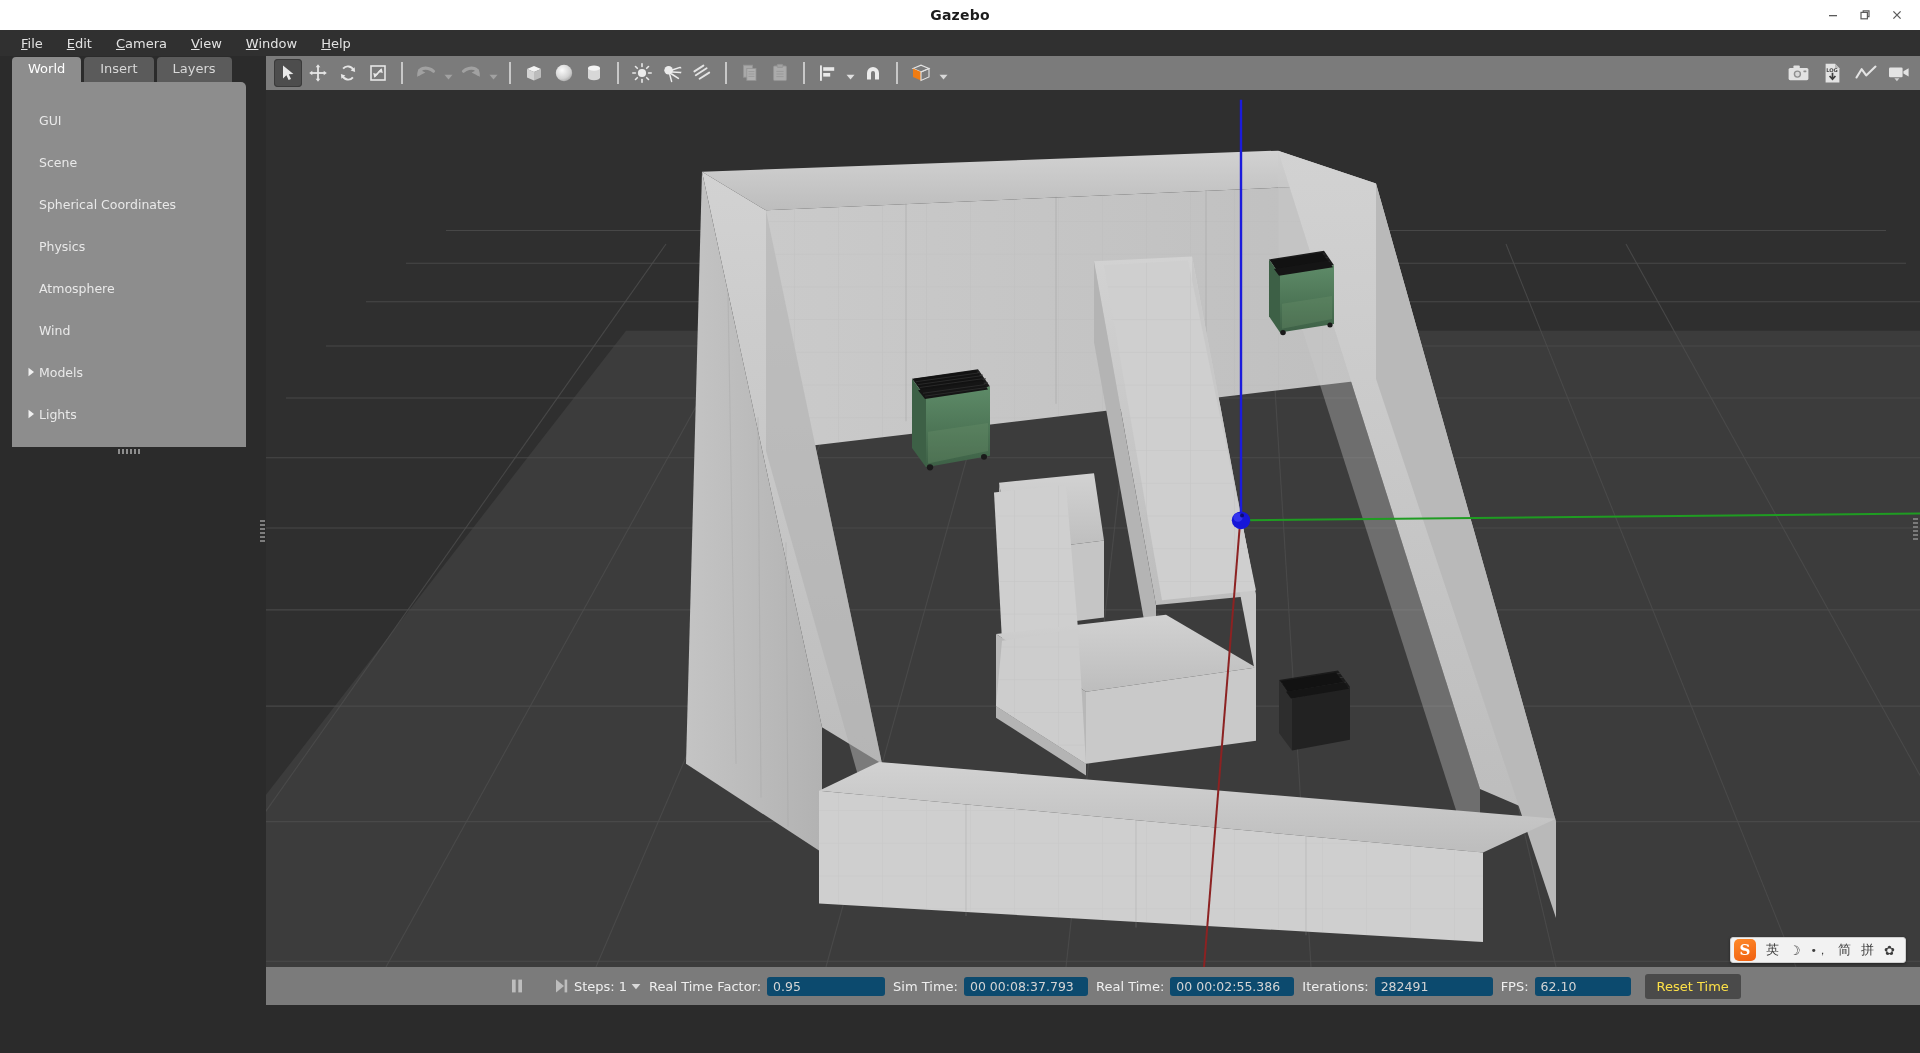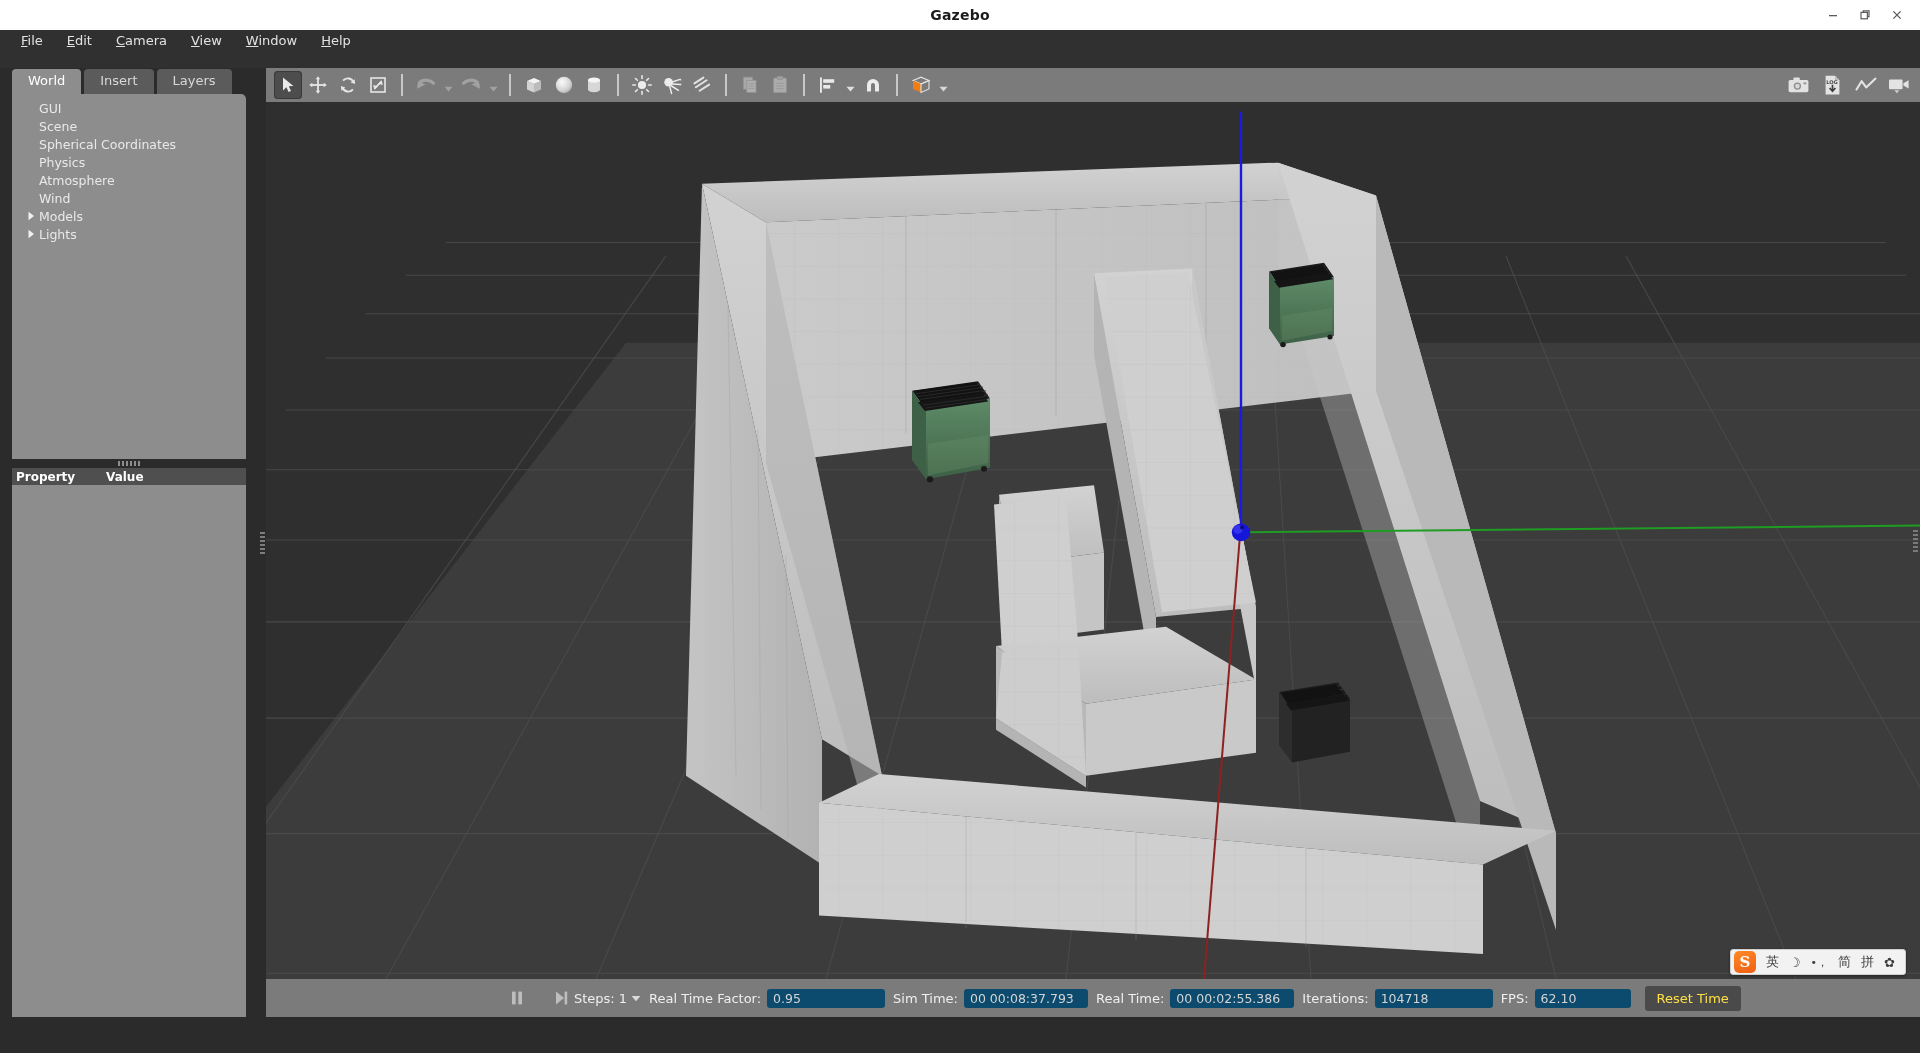--- a/index.html
+++ b/index.html
@@ -19,21 +19,21 @@
   #titlebar .title { color:#1b1b1b; font-size:14px; font-weight:bold; letter-spacing:.2px; }
   #winbtns { position:absolute; right:8px; top:0; height:30px; display:flex; align-items:center; gap:2px; }
   .winbtn {
     width:30px; height:26px; display:flex; align-items:center; justify-content:center;
     color:#5b5b5b; font-size:14px; line-height:1; cursor:default;
   }
   .winbtn svg { display:block; }
 
   
   #menubar {
-    height:38px; background:#303030; display:flex; 
+    height:26px; background:#303030; display:flex; align-items:center;
     padding-left:9px; gap:0;
   }
   .menuitem {
     padding:3px 12px; color:#e2e2e2; font-size:13px; cursor:default; white-space:nowrap;
   }
   .menuitem u { text-decoration:underline; }
 
   
   #main { display:flex; height:949px; background:#2b2b2b; }
 
@@ -44,21 +44,21 @@
     padding:4px 16px 5px 16px; font-size:13px; color:#d8d8d8;
     background:#5b5b5b; border-radius:4px 4px 0 0; cursor:default; line-height:1.25;
   }
   .tab.active { background:#8d8d8d; color:#ffffff; }
   #treebox {
     margin:0 12px 0 12px; background:#8d8d8d; border-radius:0 5px 0 0;
     flex:0 0 365px; padding:5px 0 0 0; overflow:hidden; position:relative;
   }
   .treeitem {
     display:flex; align-items:center; height:18px; padding-left:12px;
-    color:#e9e9e9; font-size:12.5px; cursor:default;
+    color:#e9e9e9; font-size:12.5px; cursor:default;margin-top:24px;
   }
   .tri {
     width:14px; height:14px; display:inline-flex; align-items:center; justify-content:center; margin-right:1px;
   }
   .tri svg { display:block; }
   .tri.empty { visibility:hidden; }
   .treelabel { white-space:nowrap; }
 
   
   #hsplit { height:9px; margin:0 12px; display:flex; align-items:center; justify-content:center; background:#2b2b2b; }
@@ -227,26 +227,20 @@
       <span class="grip">
           <i></i>
           <i></i>
           <i></i>
           <i></i>
           <i></i>
           <i></i>
         </span>
     </div>
 
-    <div id="propbox">
-      <div id="propheader">
-        <span class="col1">Property</span>
-        <span class="col2">Value</span>
-      </div>
-    </div>
   </div>
 
   <div id="vsplit">
     <span class="grip">
         <i></i>
         <i></i>
         <i></i>
         <i></i>
         <i></i>
         <i></i>
@@ -705,21 +699,21 @@
             </svg>
         </span>
       </span>
       <span class="sb-label">Real Time Factor:</span>
       <span class="sb-value" style="width:118px">0.95</span>
       <span class="sb-label">Sim Time:</span>
       <span class="sb-value" style="width:124px">00 00:08:37.793</span>
       <span class="sb-label">Real Time:</span>
       <span class="sb-value" style="width:124px">00 00:02:55.386</span>
       <span class="sb-label">Iterations:</span>
-      <span class="sb-value" style="width:118px">104718</span>
+      <span class="sb-value" style="width:118px">282491</span>
       <span class="sb-label">FPS:</span>
       <span class="sb-value" style="width:96px">62.10</span>
       <div id="resetbtn">Reset Time</div>
     </div>
 
     <div id="imebar">
       <div class="slogo">S</div>
       <span class="imeitem">英</span>
       <span class="imeitem">☽</span>
       <span class="imeitem small">•，</span>

